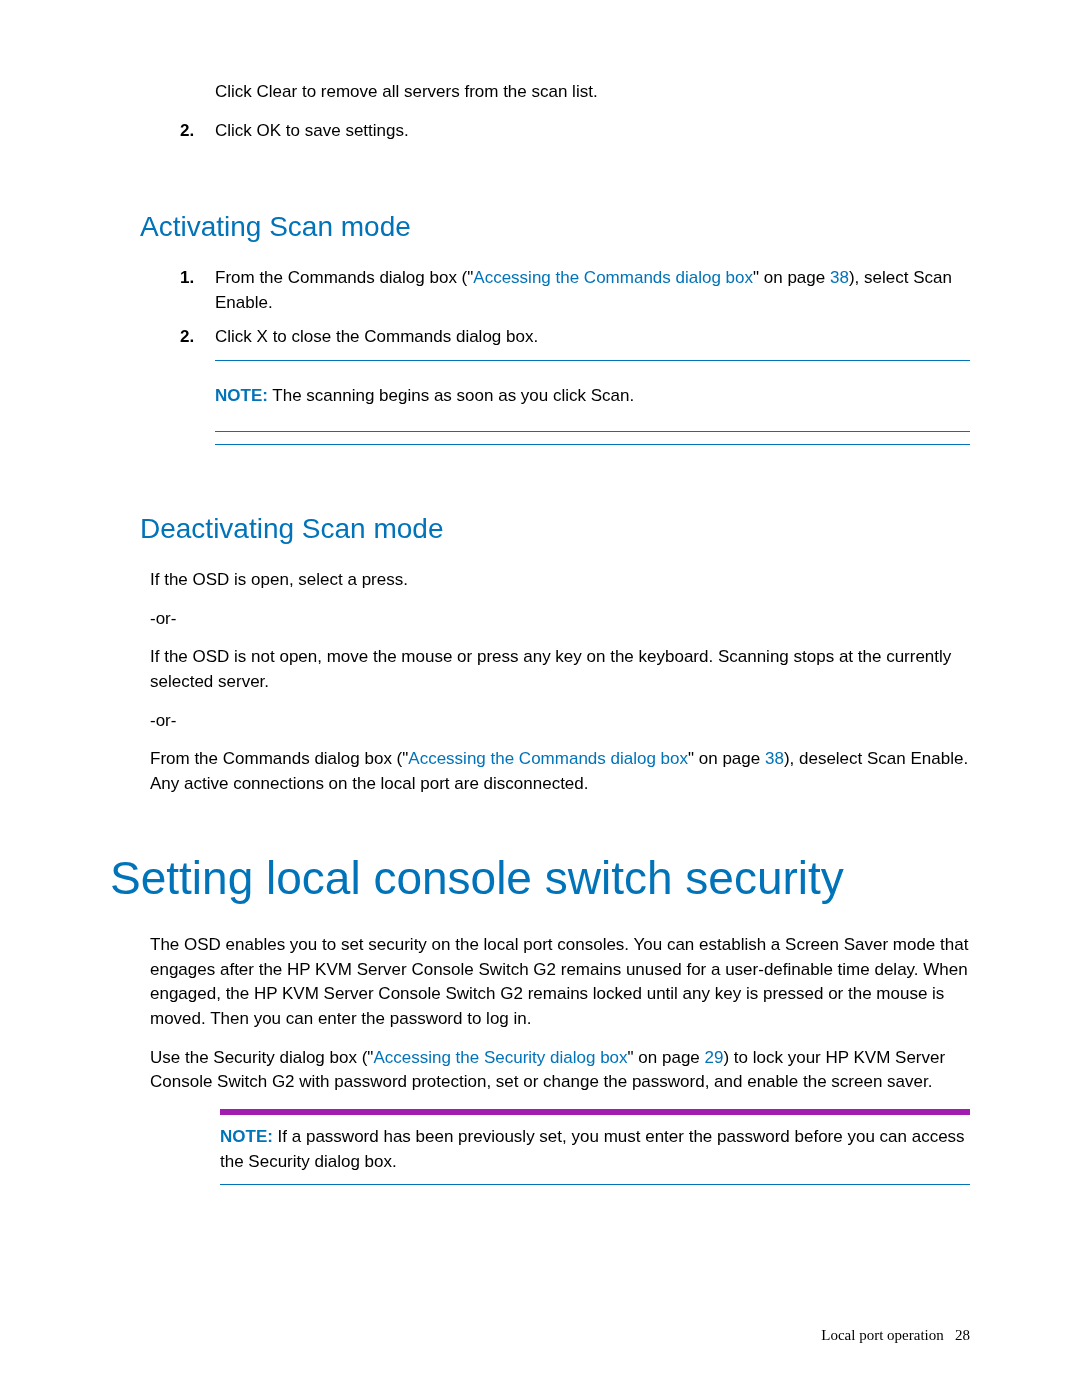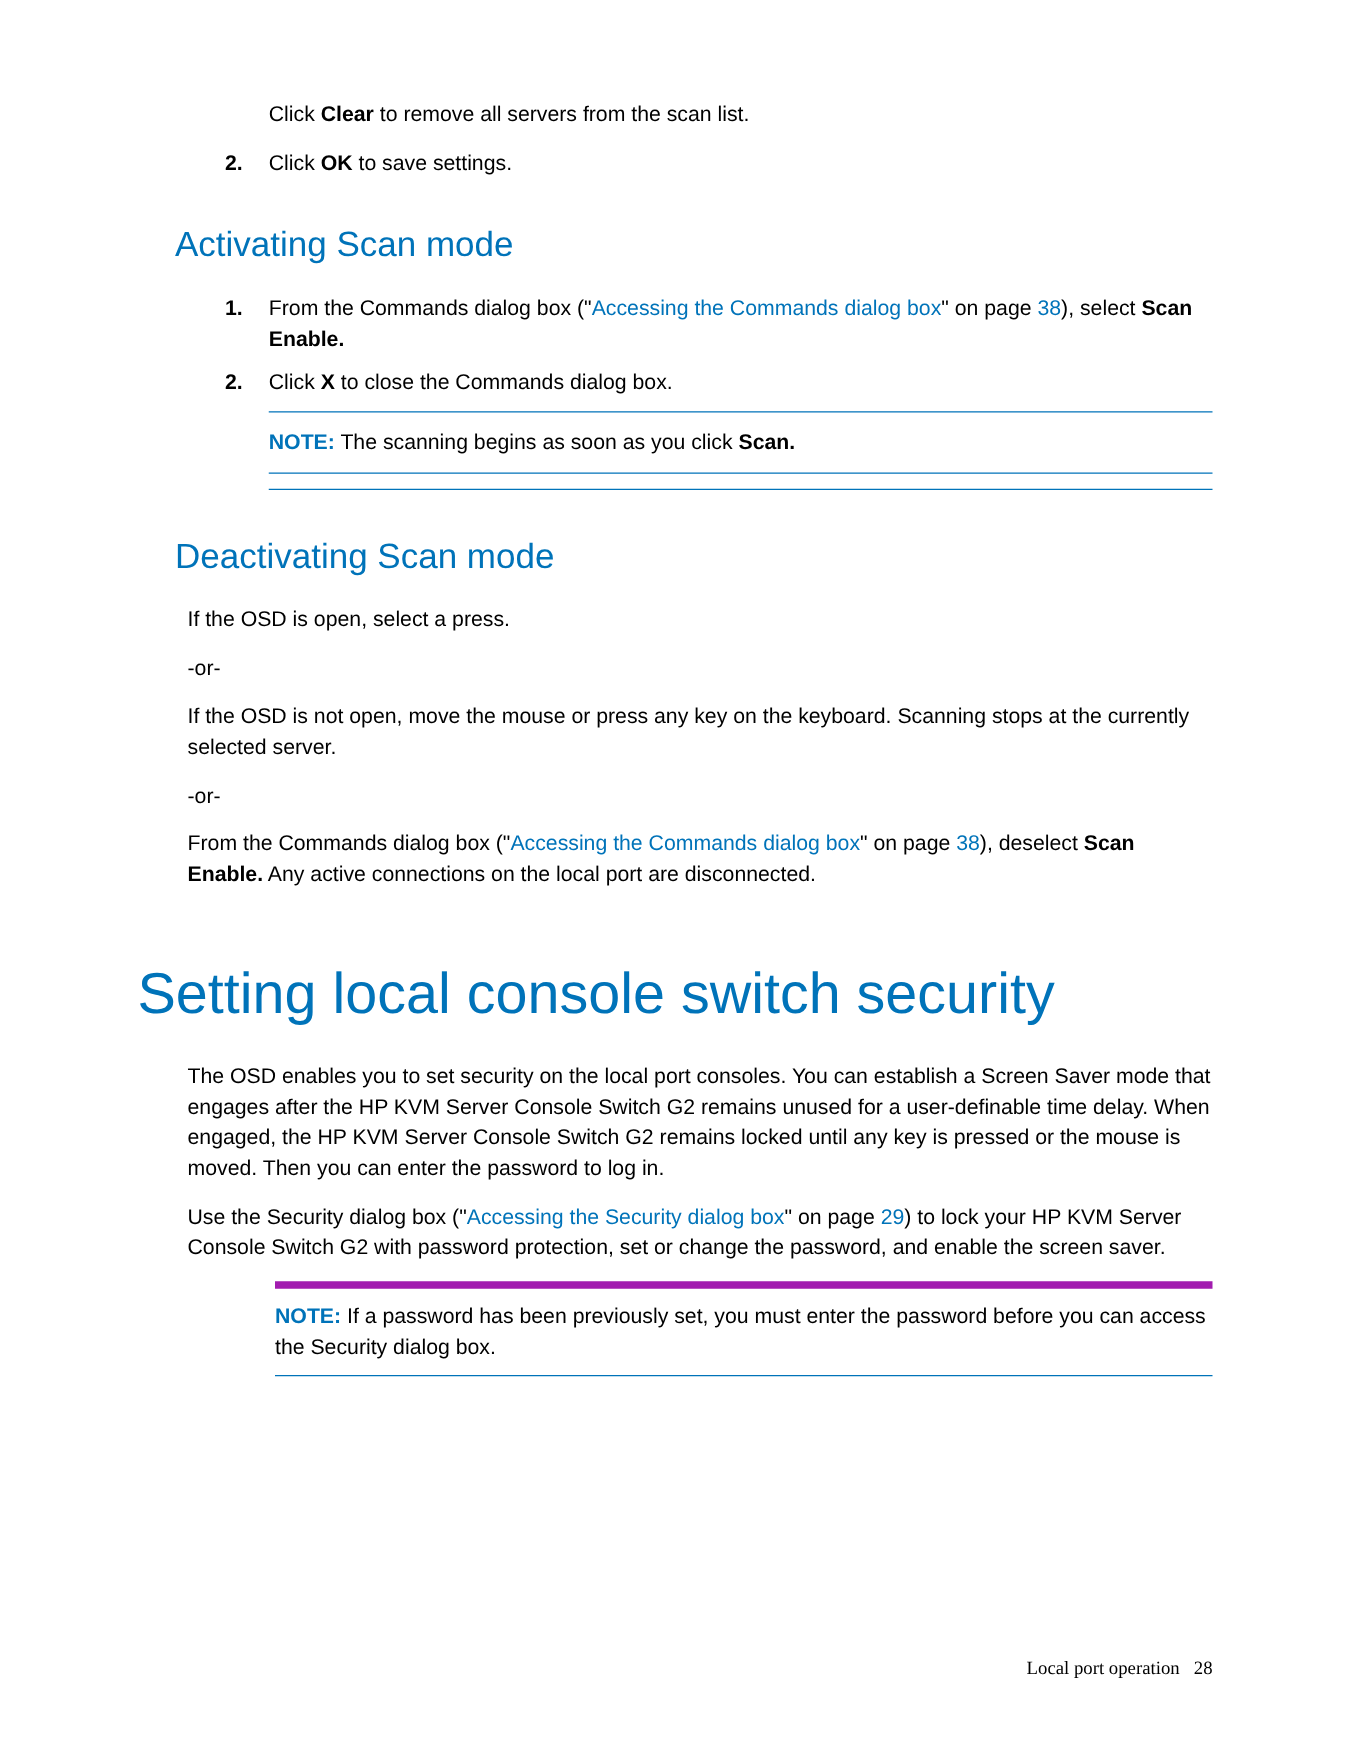--- a/index.html
+++ b/index.html
@@ -37,40 +37,40 @@
     }
     ol li .num {
       position: absolute;
       left: 0;
       font-weight: bold;
     }
     h2 {
       font-size: 28px;
       font-weight: normal;
       color: #0073b9;
-      margin-top: 33px;
+      margin-top: 64px;
       margin-bottom: 18px;
       margin-left: -40px;
     }
     h1 {
       font-size: 46px;
       font-weight: normal;
       color: #0073b9;
       margin-top: 48px;
       margin-bottom: 22px;
       margin-left: -70px;
     }
     .link {
       color: #0073b9;
       text-align: center;
     }
     .note-box {
       border-top: 1px solid #0073b9;
       border-bottom: 1px solid #0073b9;
-      padding: 12px 0;
+      padding: 23px 0;
       margin: 3px 0 6px 35px;
     }
     .note-box2 {
       border-top: 6px solid #a21caf;
       border-bottom: 1px solid #0073b9;
       padding: 10px 0;
       margin: 6px 0 2px 70px;
     }
     .note-label {
       font-weight: bold;
@@ -79,21 +79,21 @@
     p {
       margin-bottom: 14px;
     }
     .footer {
       position: absolute;
       bottom: 50px;
       right: 110px;
       font-size: 15px;
       font-family: Liberation Serif, serif;
     }
-    .b { font-weight: bold; }
+    .b { font-weight: normal; }
   </style>
 </head>
 <body>
 
 <div class="page">
 
   <div class="content">
     <p style="padding-left:35px;">
       <span>Click </span><span class="b">Clear</span><span> to remove all servers from the scan list.</span>
     </p>

